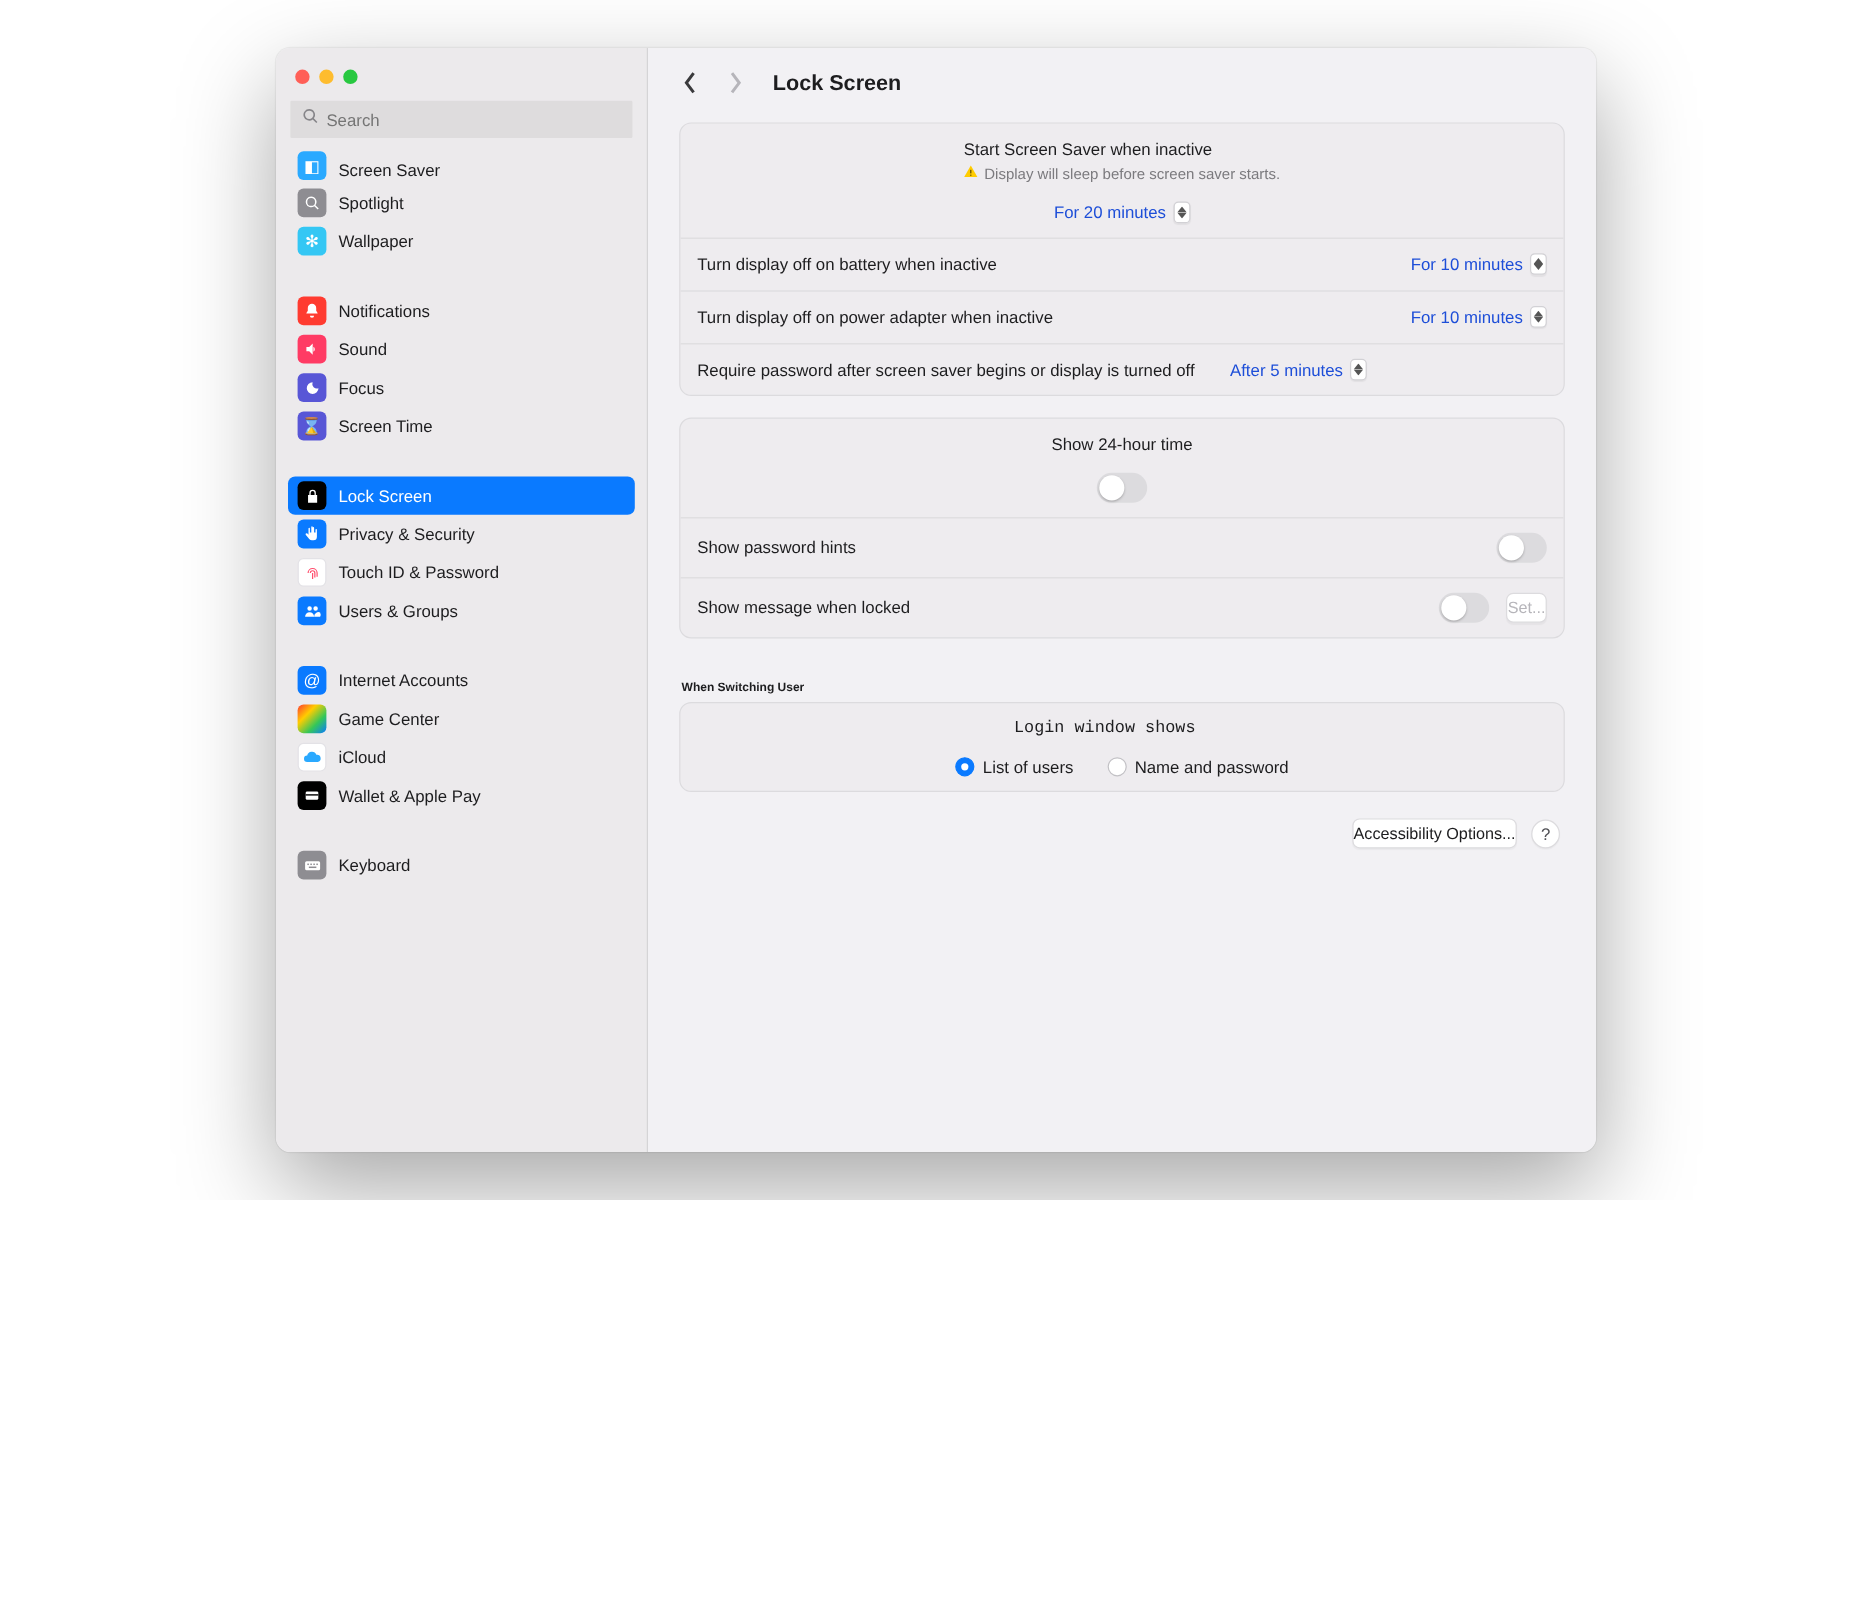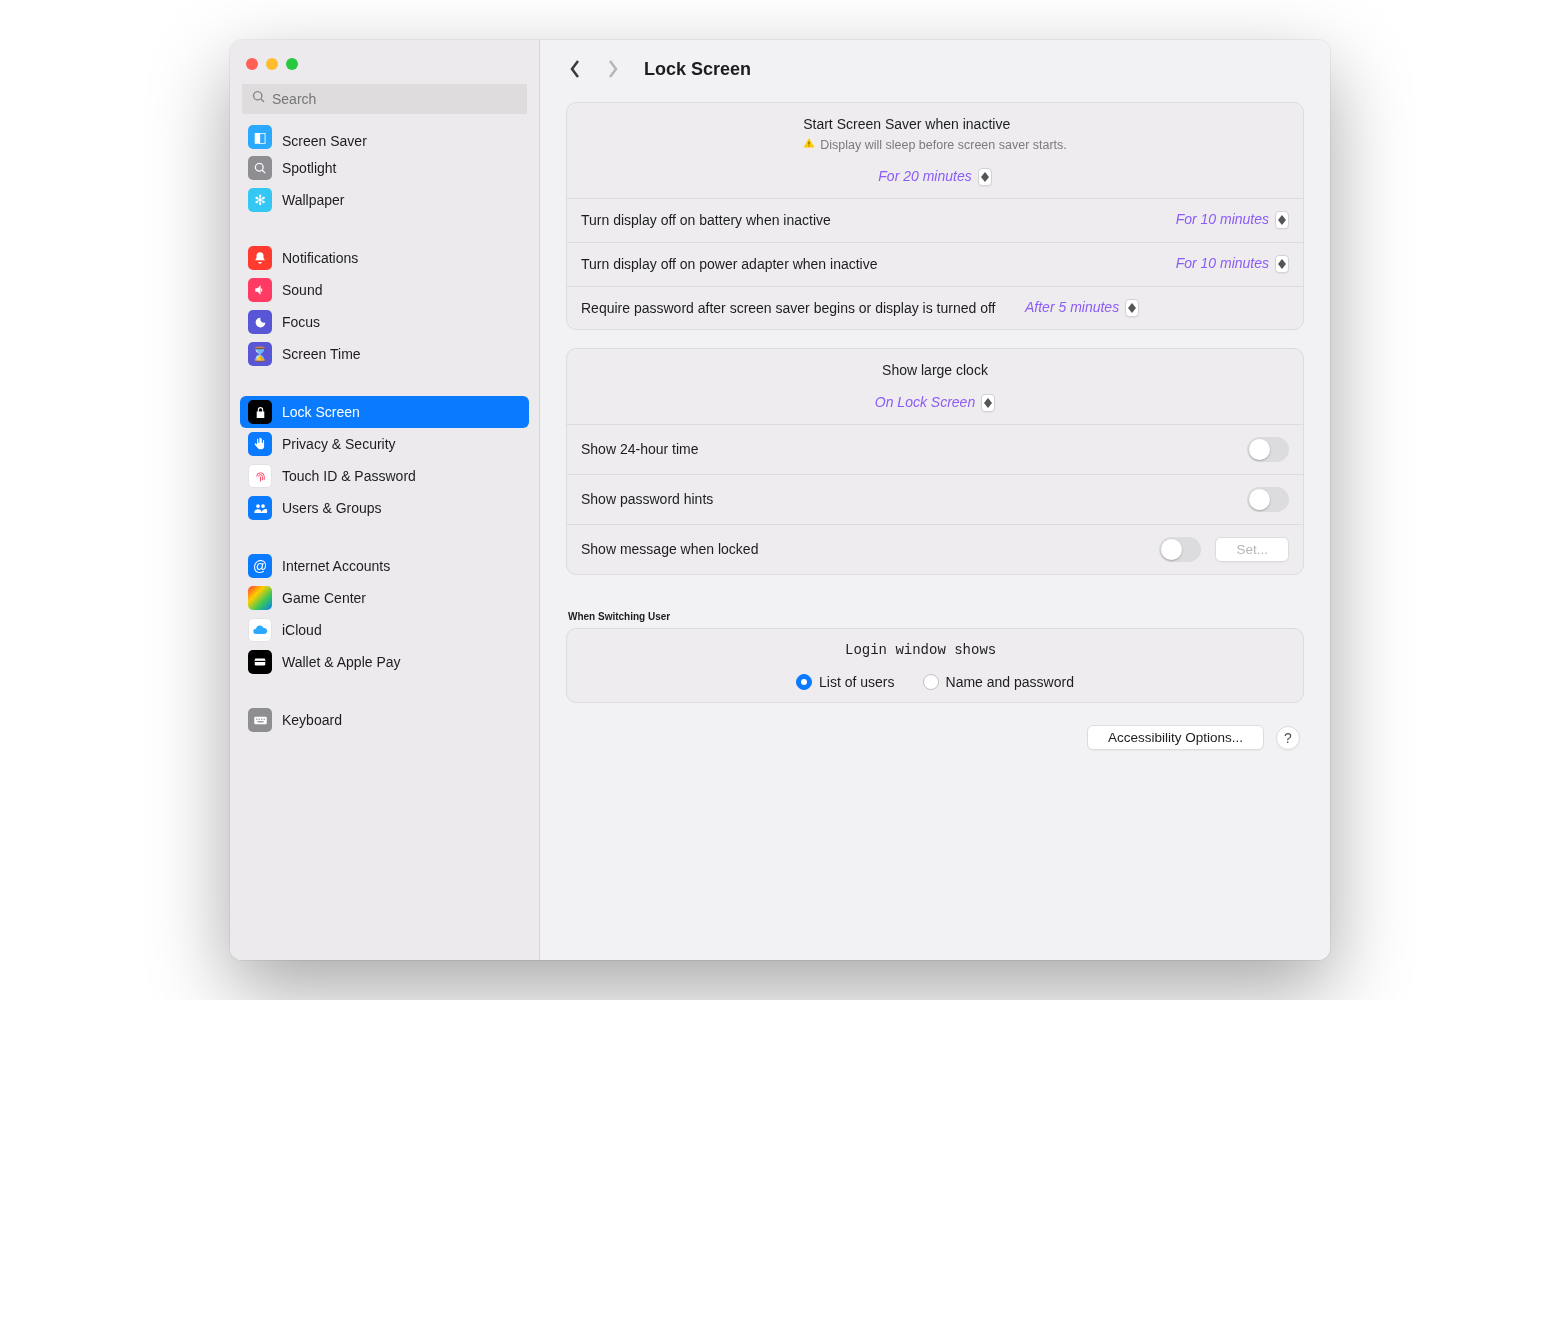--- a/index.html
+++ b/index.html
@@ -95,40 +95,40 @@
   .row {
     display:flex; align-items:center; gap:14px;
     padding: 12px 14px;
     border-top:1px solid #dcdbde;
   }
   .panel .row:first-child { border-top:0;flex-direction:column; }
   .row .label { flex:1; font-size:14px; color:#1d1d1f; line-height:1.35;}
   .row .label .sub { display:flex; align-items:center; gap:5px; color:#7b7a7e; font-size:12.5px; margin-top:3px;}
   .label.wrap { max-width: 430px; }
   .popup {
-    display:flex; gap:6px;
-    font-size:14px; color:#8b5cf6;font-style:italic;
+    display:flex; align-items:center; gap:6px;
+    font-size:14px; color:#1d4ed8;
   }
   .stepper {
     width:14px; height:18px; background:#ffffff; border:1px solid #d2d1d5; border-radius:4px;
     display:flex; flex-direction:column; align-items:center; justify-content:center;
     box-shadow: 0 1px 1px rgba(0,0,0,.05);
   }
   .stepper svg { width:8px; height:5px; fill:#555; }
   .section-title {
     font-size:10px; font-weight:700; color:#1d1d1f; padding: 18px 2px 6px;
   }
   
   .toggle { position:relative; width:42px; height:25px; border-radius:25px; background:#dcdbde; flex-shrink:0;}
   .toggle .knob { position:absolute; width:21px; height:21px; top:2px; left:2px; background:#fff; border-radius:50%; box-shadow:0 1px 2px rgba(0,0,0,.25);}
   .toggle.on { background:#0a7aff; }
   .toggle.on .knob { left:auto; right:2px;}
   .btn {
     font-size:13.5px; background:#fff; border:1px solid #dcdbde; border-radius:6px;
-    padding:4px 20px; color:#1d1d1f; box-shadow:0 1px 1px rgba(0,0,0,.04);
+    padding:4px 0; color:#1d1d1f; box-shadow:0 1px 1px rgba(0,0,0,.04);
   }
   .btn.disabled { color:#b6b5ba; }
   
   .radio { display:flex; align-items:center; gap:7px; font-size:14px; color:#1d1d1f; }
   .radio .r { width:16px; height:16px; border-radius:50%; border:1px solid #c2c1c5; background:#fff; position:relative; }
   .radio.selected .r { border-color:#0a7aff; background:#0a7aff; }
   .radio.selected .r::after { content:""; position:absolute; inset:4px; background:#fff; border-radius:50%; }
   .radio-group { display:flex; gap:28px; }
   .footer-row {
     display:flex; justify-content:flex-end; align-items:center; gap:12px;
@@ -377,34 +377,20 @@
                 <svg viewBox="0 0 8 5">
                   <path d="M0 0l4 5 4-5z"></path>
                 </svg>
               </span>
           </div>
         </div>
       </div>
 
       <div class="panel">
         <div class="row">
-          <div class="label"><span>Show large clock</span></div>
-          <div class="popup">
-            <span>On Lock Screen</span>
-            <span class="stepper">
-                <svg viewBox="0 0 8 5">
-                  <path d="M0 5l4-5 4 5z"></path>
-                </svg>
-                <svg viewBox="0 0 8 5">
-                  <path d="M0 0l4 5 4-5z"></path>
-                </svg>
-              </span>
-          </div>
-        </div>
-        <div class="row">
           <div class="label"><span>Show 24-hour time</span></div>
           <div class="toggle">
               <div class="knob"></div>
             </div>
         </div>
         <div class="row">
           <div class="label"><span>Show password hints</span></div>
           <div class="toggle">
               <div class="knob"></div>
             </div>

